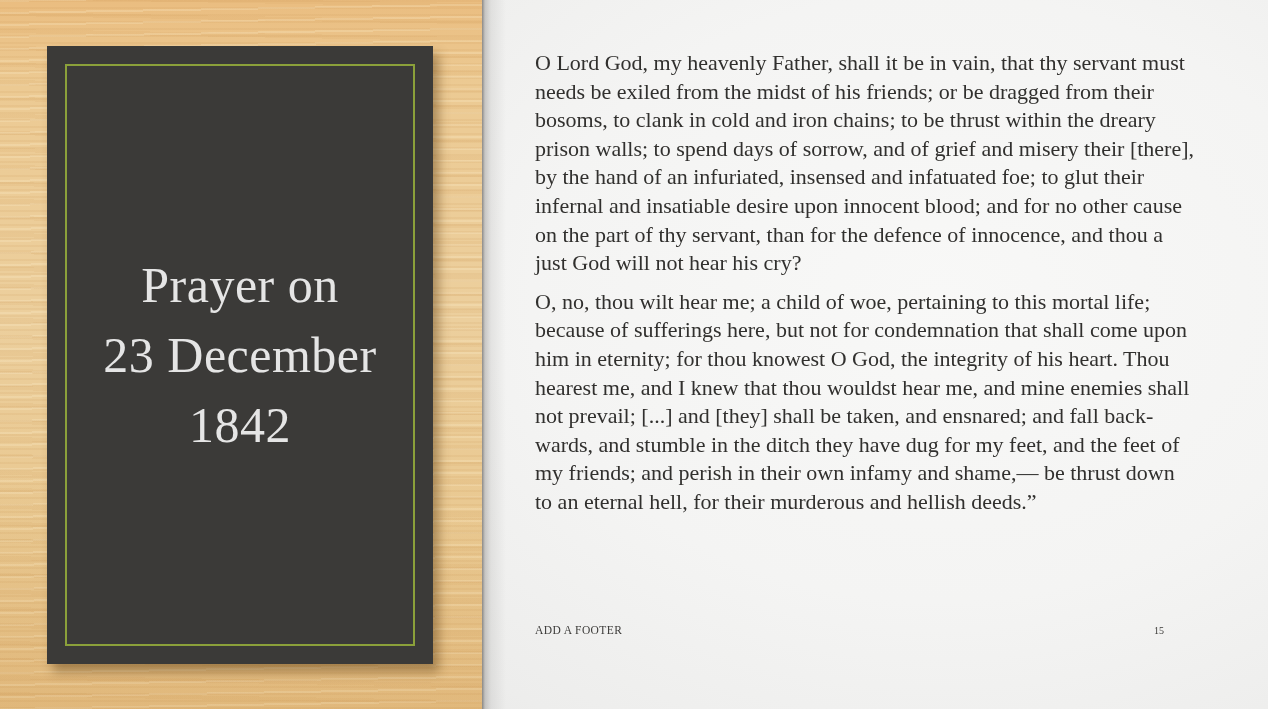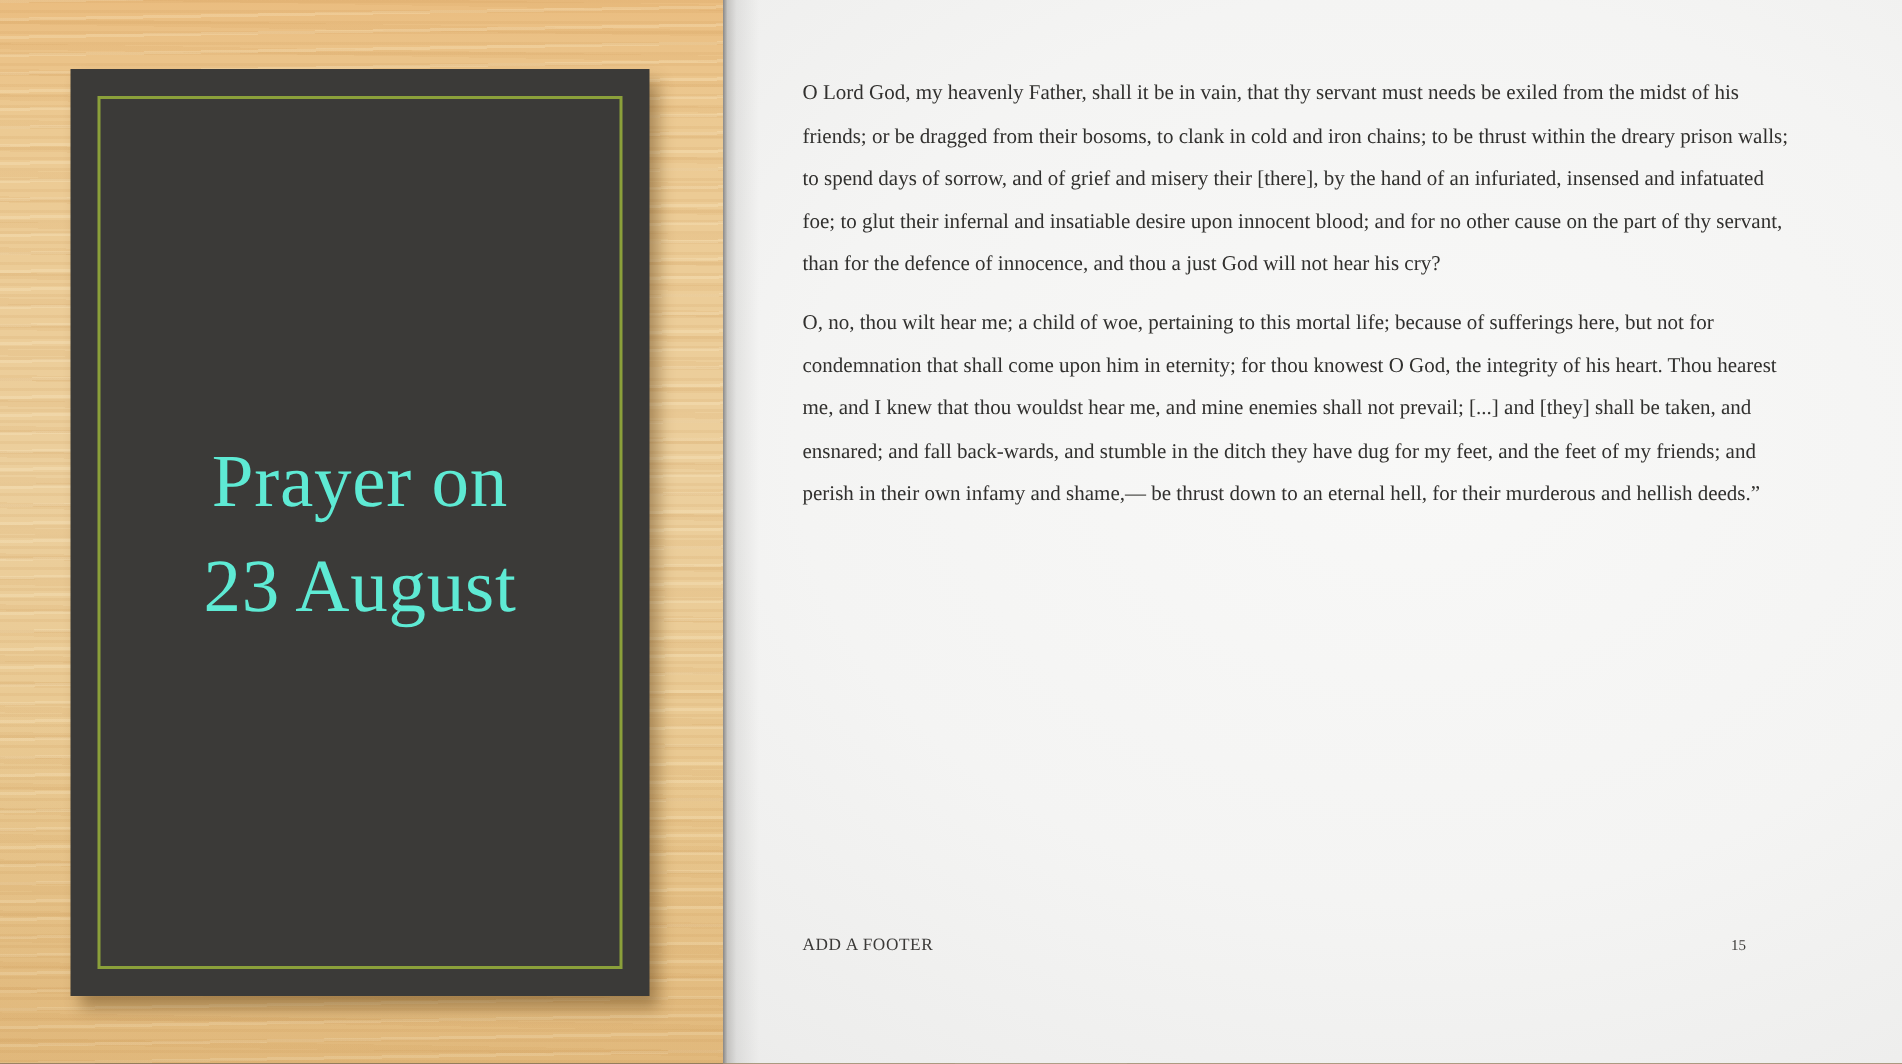--- a/index.html
+++ b/index.html
@@ -65,37 +65,37 @@
     justify-content: center;
   }
   .title-frame {
     position: absolute;
     inset: 18px;
     border: 2px solid #8ba03a;
     pointer-events: none;
   }
   .title-text {
     position: relative;
-    color: #5eead4;
+    color: #e5e5e5;
     font-size: 50px;
     line-height: 70px;
     font-weight: 400;
     text-align: center;
     letter-spacing: 0.5px;
   }
   .title-line { display: block; }
 
   
   .body-text {
     position: absolute;
     left: 53px;
     top: 49px;
     width: 660px;
     color: #31302e;
-    font-size: 14px;
+    font-size: 22px;
     line-height: 28.6px;
   }
   .body-text p {
     margin: 0 0 10px 0;
   }
 
   
   .footer-row {
     position: absolute;
     left: 53px;
@@ -132,17 +132,18 @@
     <div class="footer-row">
       <span class="footer-placeholder">ADD A FOOTER</span>
       <span class="page-number">15</span>
     </div>
   </div>
 
   <div class="title-panel">
     <div class="title-frame"></div>
     <div class="title-text">
       <span class="title-line">Prayer on</span>
-      <span class="title-line">23 August</span>
+      <span class="title-line">23 December</span>
+      <span class="title-line">1842</span>
     </div>
   </div>
 
 </div>
 
 </body></html>

